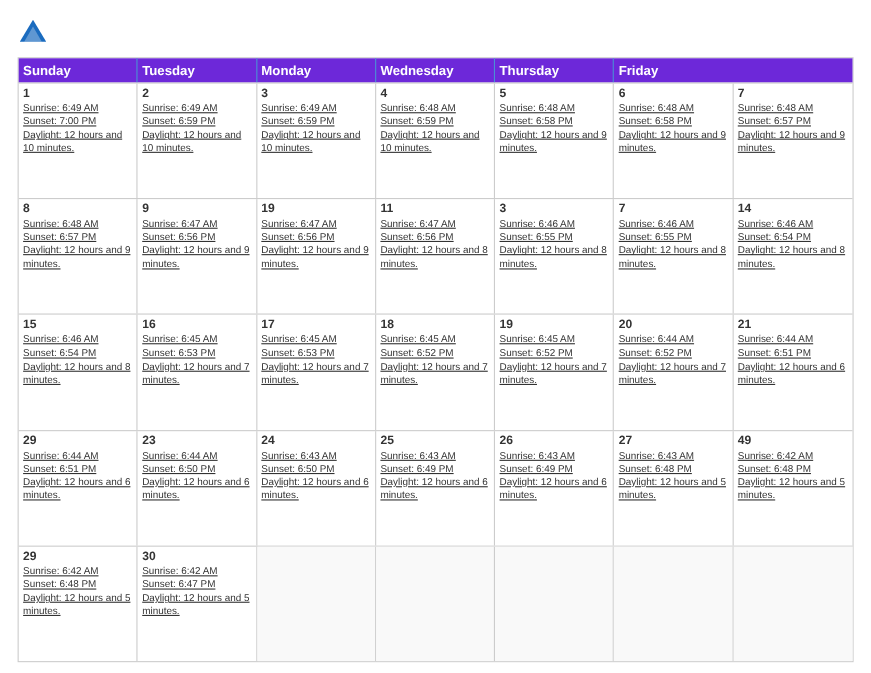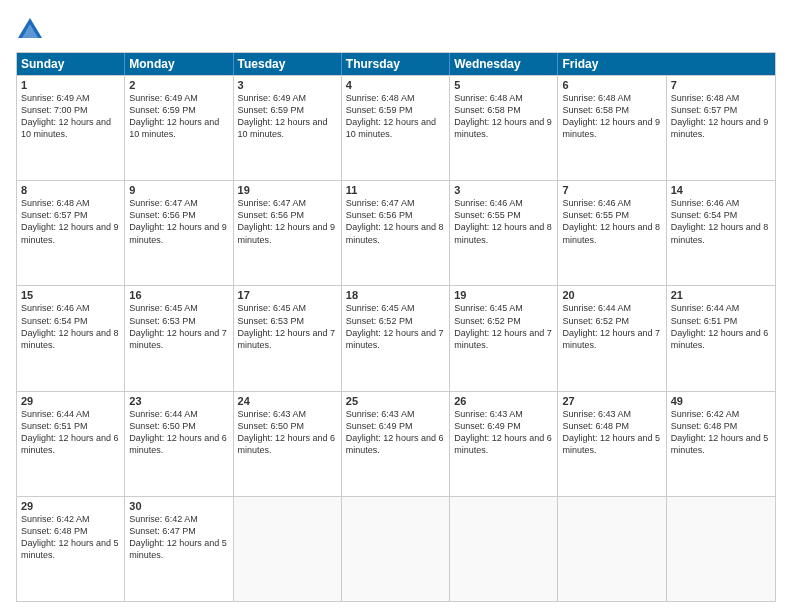--- a/index.html
+++ b/index.html
@@ -61,21 +61,21 @@
     }
     .calendar {
       flex: 1;
       display: flex;
       flex-direction: column;
       border: 1px solid #ccc;
     }
     .cal-header {
       display: grid;
       grid-template-columns: repeat(7, 1fr);
-      background: #0369a1;
+      background: #6d28d9;
     }
     .cal-header-cell {
       color: #fff;
       font-size: 12px;
       font-weight: bold;
       padding: 4px 4px;
       text-align: left;
       border-right: 1px solid #4a8fd4;
     }
     .cal-header-cell:last-child {
@@ -109,20 +109,21 @@
     .day-num {
       font-size: 11px;
       font-weight: bold;
       margin-bottom: 1px;
       display: block;
     }
     .cell-text {
       font-size: 9px;
       line-height: 1.35;
       color: #333;
+      text-decoration: underline;
     }
   </style>
 </head>
 <body>
 
 <div class="page">
   <div class="header">
     <div class="logo">
       <svg class="logo-icon" viewBox="0 0 28 28">
         <polygon points="14,2 26,22 2,22" fill="#1a6bbf"></polygon>
@@ -135,24 +136,24 @@
     </div>
     <div class="title-block">
       <div class="month-title"></div>
       <div class="location"></div>
     </div>
   </div>
 
   <div class="calendar">
     <div class="cal-header">
       <div class="cal-header-cell">Sunday</div>
+      <div class="cal-header-cell">Tuesday</div>
       <div class="cal-header-cell">Monday</div>
-      <div class="cal-header-cell">Tuesday</div>
+      <div class="cal-header-cell">Wednesday</div>
       <div class="cal-header-cell">Thursday</div>
-      <div class="cal-header-cell">Wednesday</div>
       <div class="cal-header-cell">Friday</div>
     </div>
     <div class="cal-body" id="cal-body">
     <div class="cal-row">
           <div class="cal-cell">
             <span class="day-num">1</span>
             <div class="cell-text">Sunrise: 6:49 AM<br>Sunset: 7:00 PM<br>Daylight: 12 hours and 10 minutes.</div>
           </div>
           <div class="cal-cell">
             <span class="day-num">2</span>

